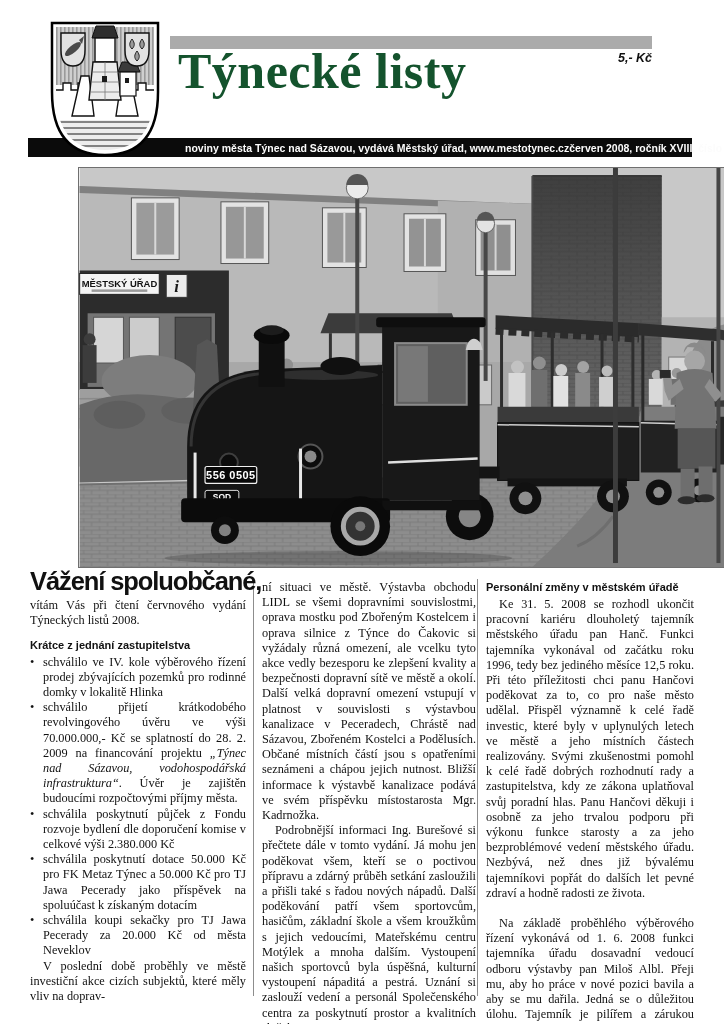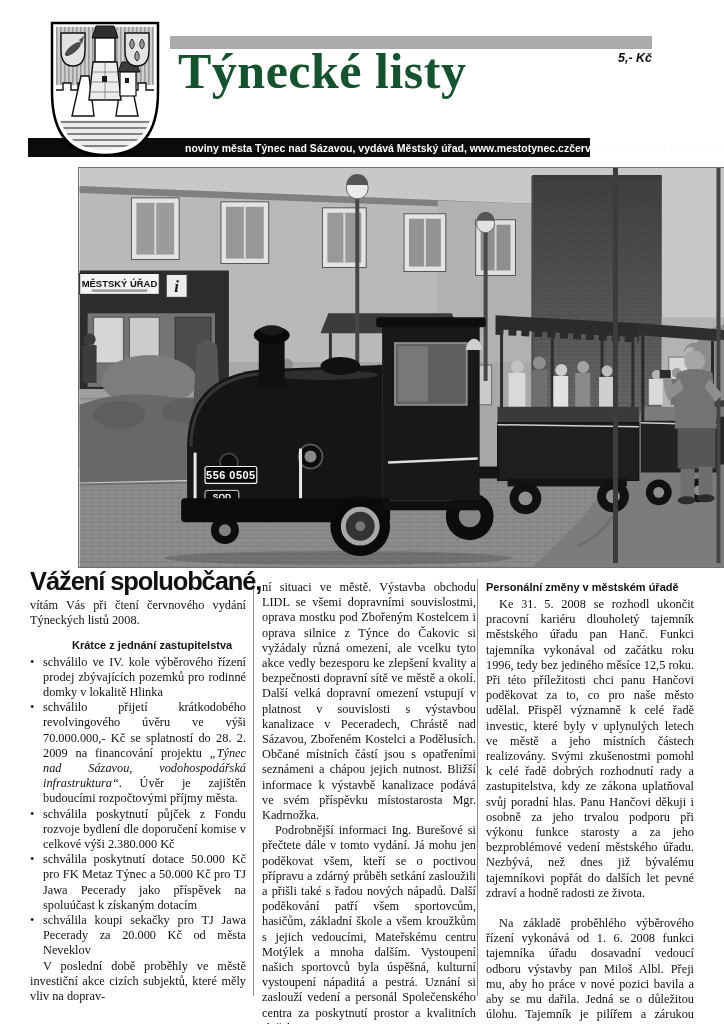--- a/index.html
+++ b/index.html
@@ -7,21 +7,21 @@
   .page { position:relative; width:724px; height:1024px; background:#ffffff; overflow:hidden;
           font-family:"Liberation Serif", serif; color:#111; }
 
   
   .graybar { position:absolute; left:170px; top:36px; width:482px; height:13px; background:#ababab; }
   .price { position:absolute; left:598px; top:51px; width:54px; text-align:right;
            font-family:"Liberation Sans", sans-serif; font-weight:bold; font-style:italic; font-size:12.5px; }
   .masthead { position:absolute; left:178px; top:46px; width:530px; white-space:nowrap;
               font-family:Liberation Serif, serif; font-weight:bold; font-size:50px;
               letter-spacing:0.5px; line-height:1; color:#14532d; }
-  .blackbar { position:absolute; left:28px; top:138px; width:562px; height:19px; background:#0b0b0b;
+  .blackbar { position:absolute; left:28px; top:138px; width:664px; height:19px; background:#0b0b0b;
               display:flex; justify-content:space-between; align-items:center;
               padding:0 6px 0 157px; font-family:"Liberation Sans", sans-serif;
               font-weight:bold; font-size:10.5px; color:#fcfcfc; white-space:nowrap; }
   .crest { position:absolute; left:48px; top:20px; z-index:3; }
 
   
   .photo { position:absolute; left:30px; top:167px; width:664px; height:401px; border:1px solid #6f6f6f;margin-left:48px; }
   .photo svg { display:block; }
 
   
@@ -29,21 +29,21 @@
   .main-heading { font-family:"Liberation Sans", sans-serif; font-weight:bold; font-size:25.5px;
                   letter-spacing:-1.1px; white-space:nowrap; margin-bottom:9px; }
   .col { position:absolute; top:0; font-size:12.3px; line-height:15.2px; text-align:justify; }
   .col1 { left:0; width:216px; }
   .col2 { left:232px; width:214px; top:6px; }
   .col3 { left:456px; width:208px; top:6px; }
   .divider { position:absolute; top:5px; width:1px; height:417px; background:#8d8d8d; }
   .div1 { left:223px; } .div2 { left:447px; }
   .subhead { font-family:"Liberation Sans", sans-serif; font-weight:bold; font-size:11px;
              text-align:left; margin:10px 0 2px 0; line-height:15px; }
-  .subhead.first { margin-top:9px;margin-left:42px; }
+  .subhead.first { margin-top:9px; }
   .p-ind { text-indent:13px; }
   .p-gap { margin-top:15px; }
   .bullet { display:flex; }
   .bullet .marker { width:13px; flex:none; }
   .bullet .btext { flex:1; text-align:justify; }
   .it { font-style:italic; }
 </style>
 </head>
 <body>
 

